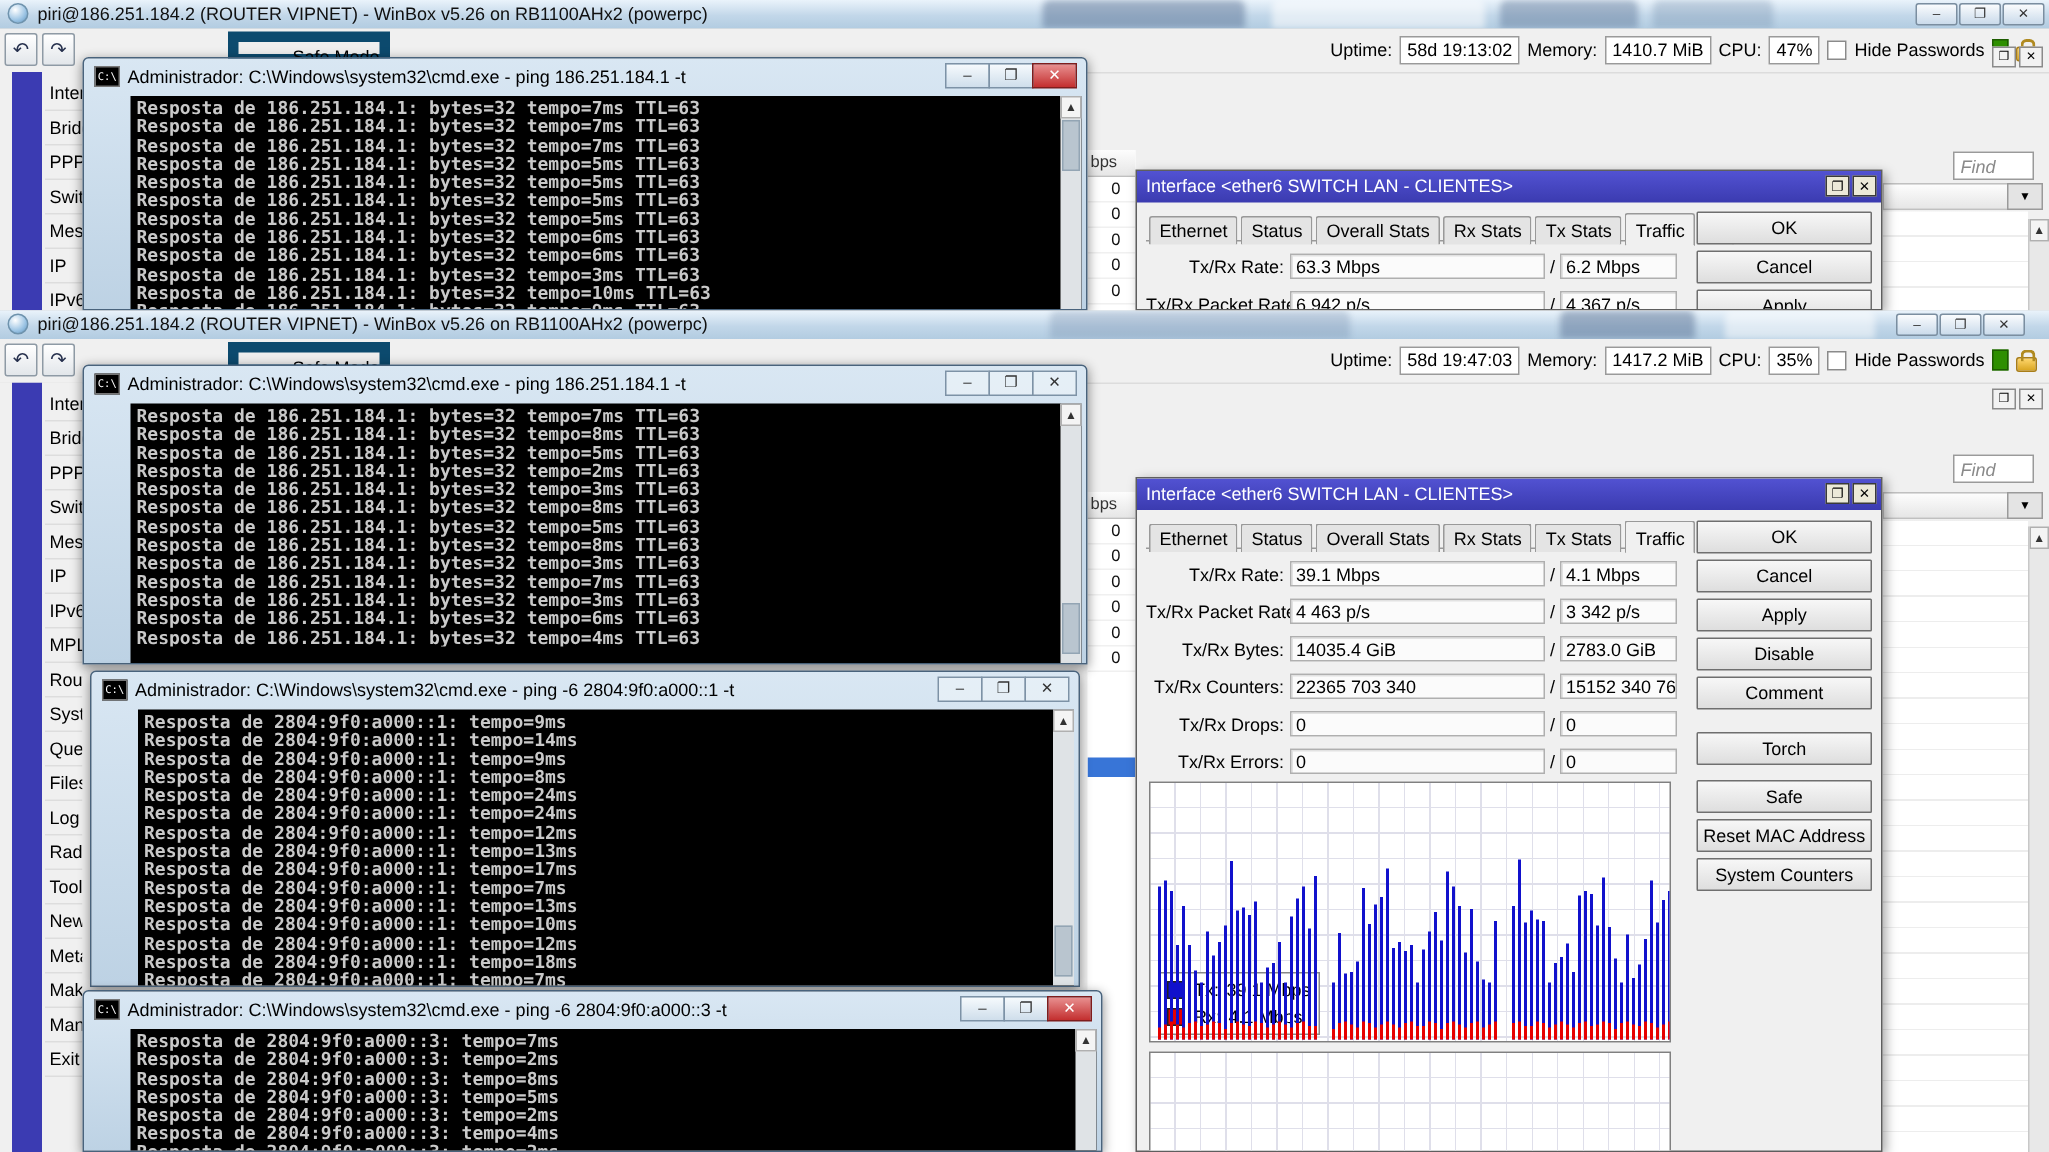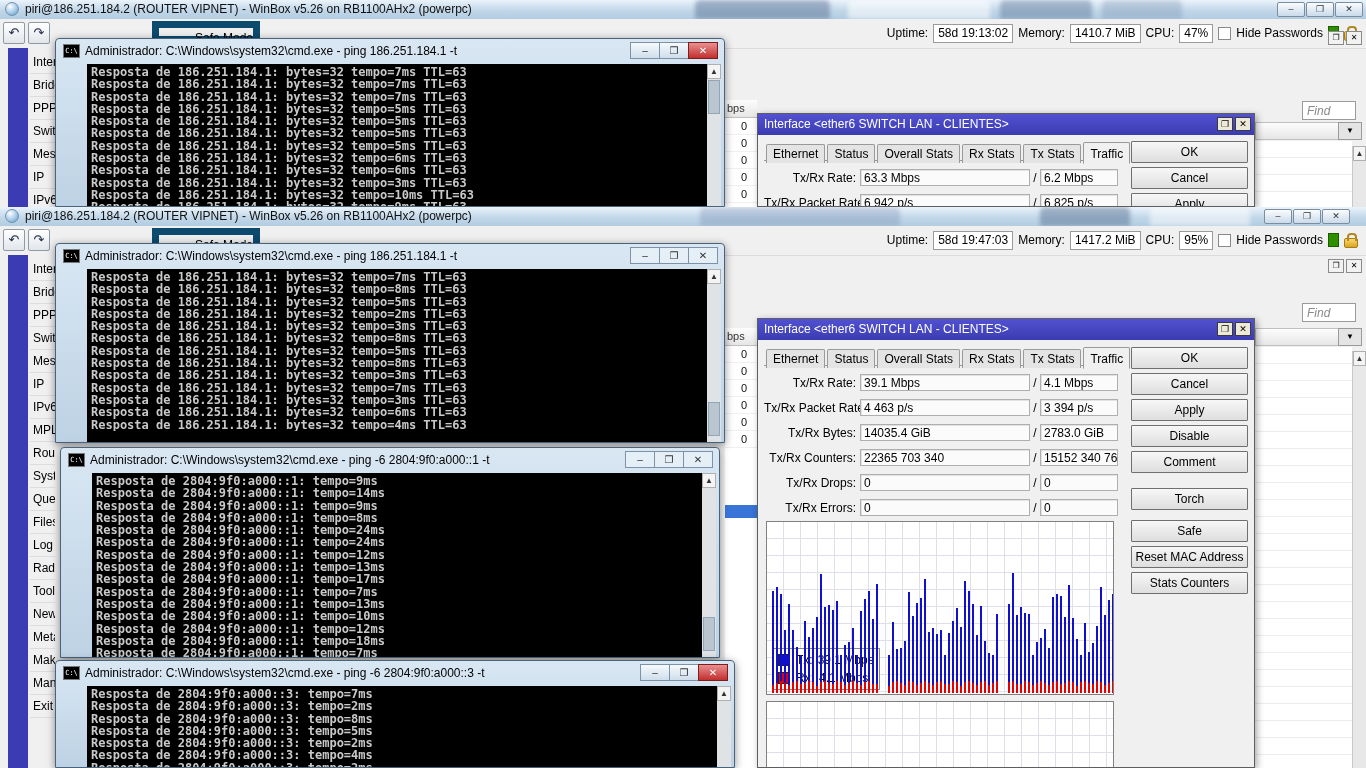--- a/index.html
+++ b/index.html
@@ -208,21 +208,21 @@
         <div class="drow">
           <div class="dlabel">Tx/Rx Rate:</div>
           <div class="dfield f1">63.3 Mbps</div>
           <div class="dsep">/</div>
           <div class="dfield f2">6.2 Mbps</div>
         </div>
         <div class="drow">
           <div class="dlabel">Tx/Rx Packet Rate:</div>
           <div class="dfield f1">6 942 p/s</div>
           <div class="dsep">/</div>
-          <div class="dfield f2">6 825 p/s</div>
+          <div class="dfield f2">4 367 p/s</div>
         </div>
       </div>
     <div></div>
   <div class="dlg-btn" style="top: 27px;">OK</div>
       <div class="dlg-btn" style="top: 53px;">Cancel</div>
       <div class="dlg-btn" style="top: 79px;">Apply</div>
     </div>
 
   <div class="cmdwin" id="cmd1">
     <div class="cmd-title">
@@ -259,21 +259,21 @@
     <div class="toolbar">
       <div class="tool-btn" style="left:3px;"><span>↶</span></div>
       <div class="tool-btn" style="left:28px;"><span>↷</span></div>
       <div class="safe-mode">Safe Mode</div>
       <div class="statusrow">
         <span>Uptime:</span>
         <span class="val">58d 19:47:03</span>
         <span>Memory:</span>
         <span class="val">1417.2 MiB</span>
         <span>CPU:</span>
-        <span class="val">95%</span>
+        <span class="val">35%</span>
         <span class="checkbox"></span>
         <span>Hide Passwords</span>
         <span class="green-ind"></span>
         <span class="lock"></span>
       </div>
     </div>
     <div class="mdi" style="top:52px;right:4px;">
       <div class="mdi-btn">❐</div>
       <div class="mdi-btn">✕</div>
     </div>
@@ -345,21 +345,21 @@
         <div class="drow">
           <div class="dlabel">Tx/Rx Rate:</div>
           <div class="dfield f1">39.1 Mbps</div>
           <div class="dsep">/</div>
           <div class="dfield f2">4.1 Mbps</div>
         </div>
         <div class="drow">
           <div class="dlabel">Tx/Rx Packet Rate:</div>
           <div class="dfield f1">4 463 p/s</div>
           <div class="dsep">/</div>
-          <div class="dfield f2">3 394 p/s</div>
+          <div class="dfield f2">3 342 p/s</div>
         </div>
         <div class="drow">
           <div class="dlabel">Tx/Rx Bytes:</div>
           <div class="dfield f1">14035.4 GiB</div>
           <div class="dsep">/</div>
           <div class="dfield f2">2783.0 GiB</div>
         </div>
         <div class="drow">
           <div class="dlabel">Tx/Rx Counters:</div>
           <div class="dfield f1">22365 703 340</div>
@@ -560,21 +560,21 @@
       </div>
     <div class="graph" id="graph2"></div>
   <div class="dlg-btn" style="top: 28px;">OK</div>
       <div class="dlg-btn" style="top: 54px;">Cancel</div>
       <div class="dlg-btn" style="top: 80px;">Apply</div>
       <div class="dlg-btn" style="top: 106px;">Disable</div>
       <div class="dlg-btn" style="top: 132px;">Comment</div>
       <div class="dlg-btn" style="top: 169px;">Torch</div>
       <div class="dlg-btn" style="top: 201px;">Safe</div>
       <div class="dlg-btn" style="top: 227px;">Reset MAC Address</div>
-      <div class="dlg-btn" style="top: 253px;">Stats Counters</div>
+      <div class="dlg-btn" style="top: 253px;">System Counters</div>
     </div>
 
   <div class="cmdwin plain" id="cmd2">
     <div class="cmd-title">
       <span class="cicon">C:\</span>
       <span class="ctext">Administrador: C:\Windows\system32\cmd.exe - ping  186.251.184.1 -t</span>
       <div class="cmd-controls">
         <div class="cbtn">–</div>
         <div class="cbtn">❐</div>
         <div class="cbtn">✕</div>

